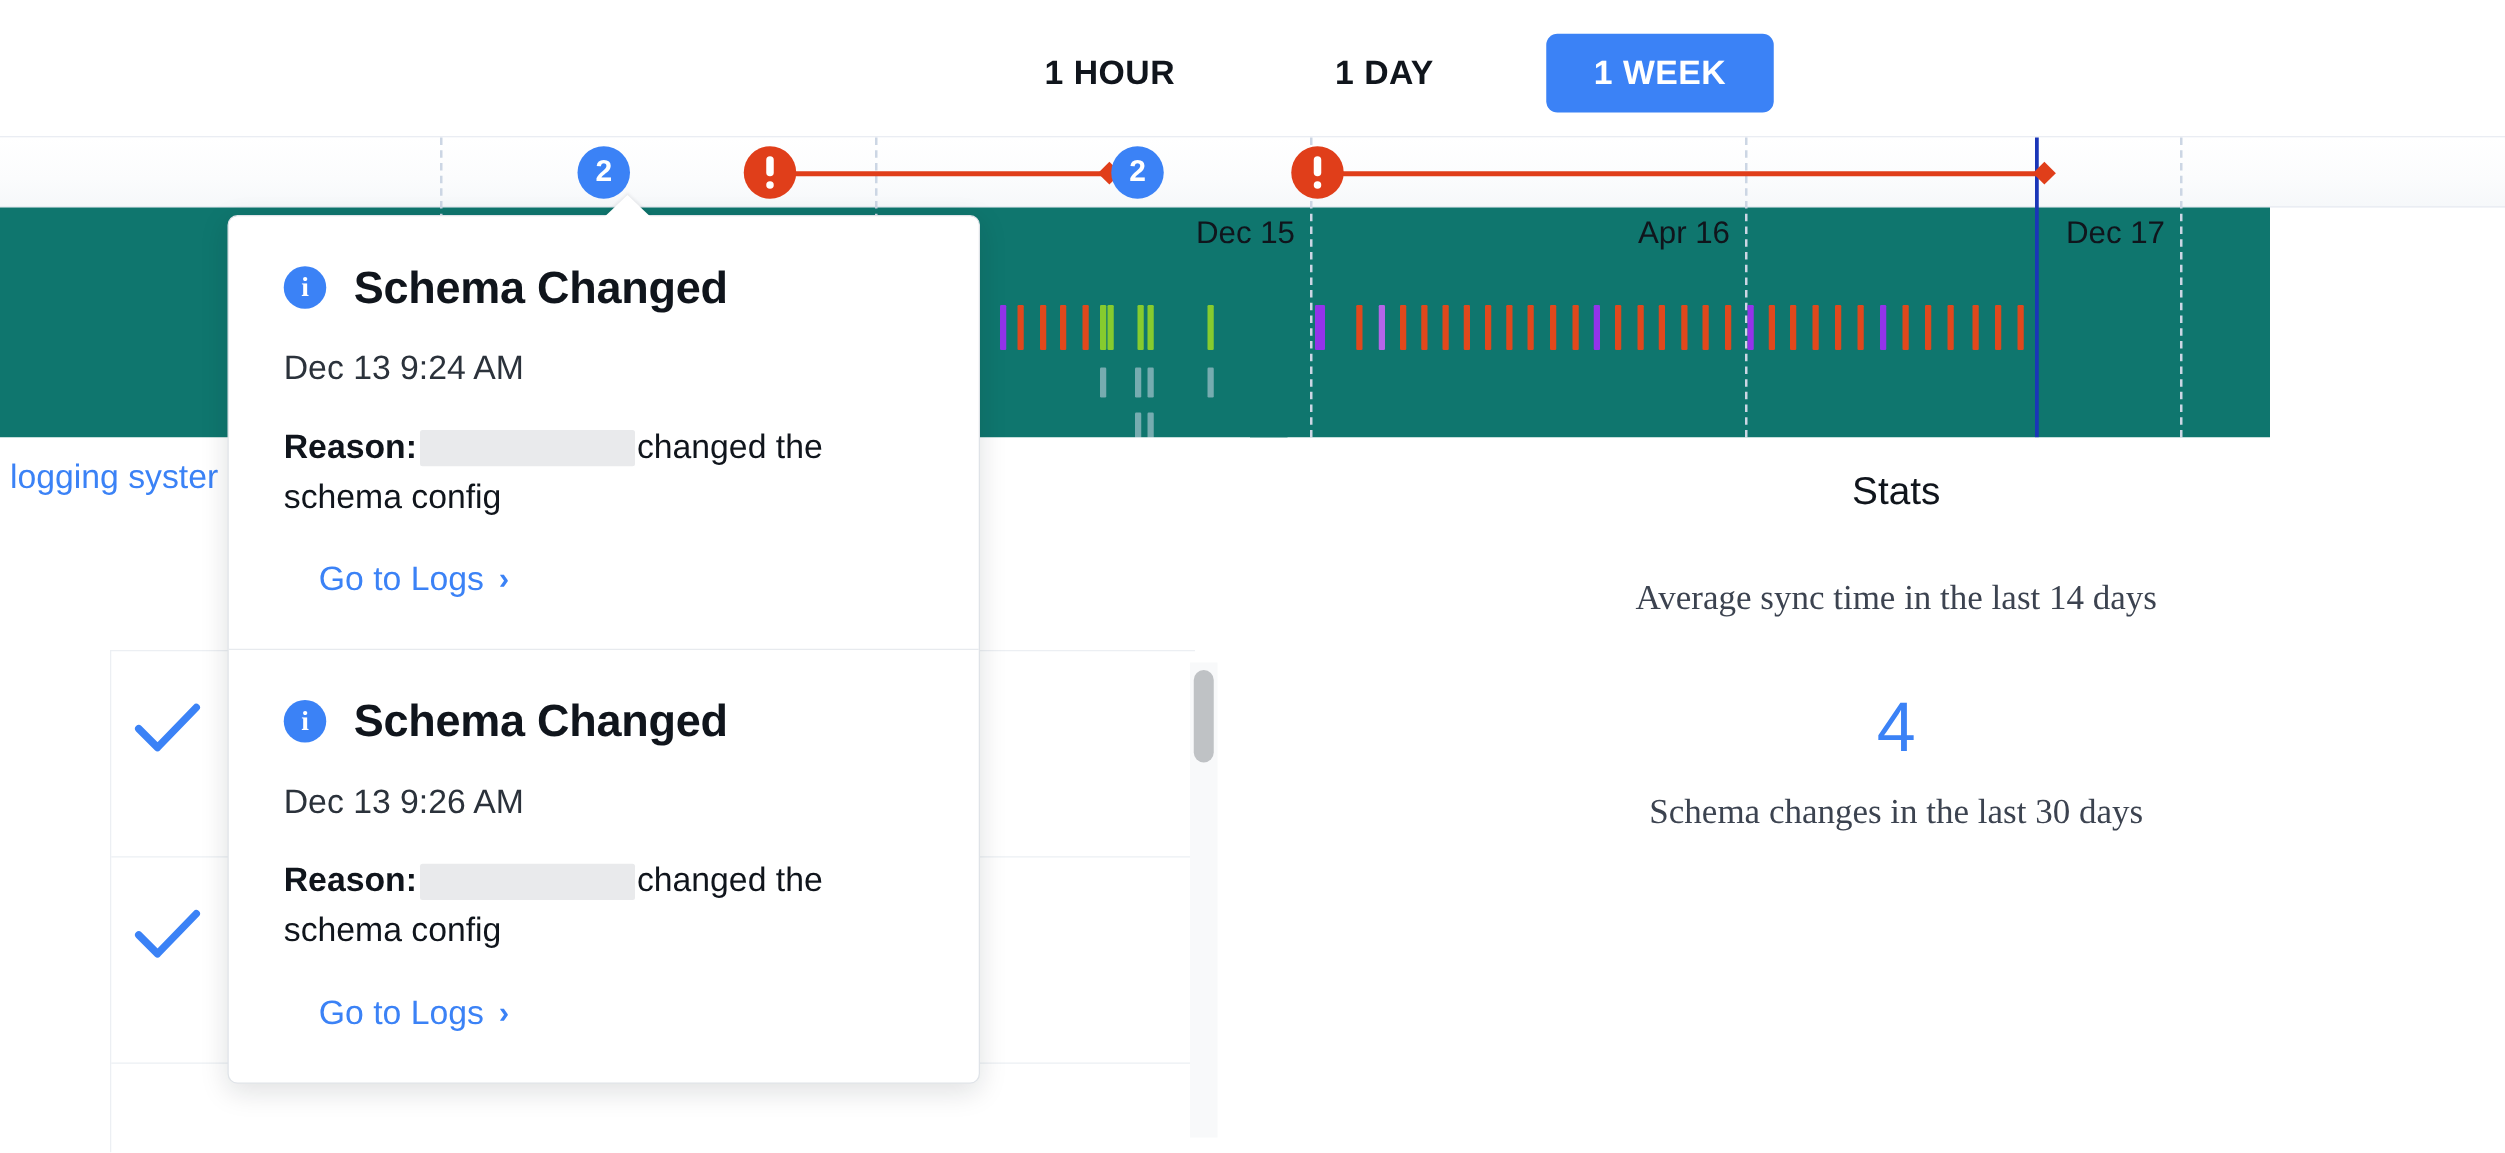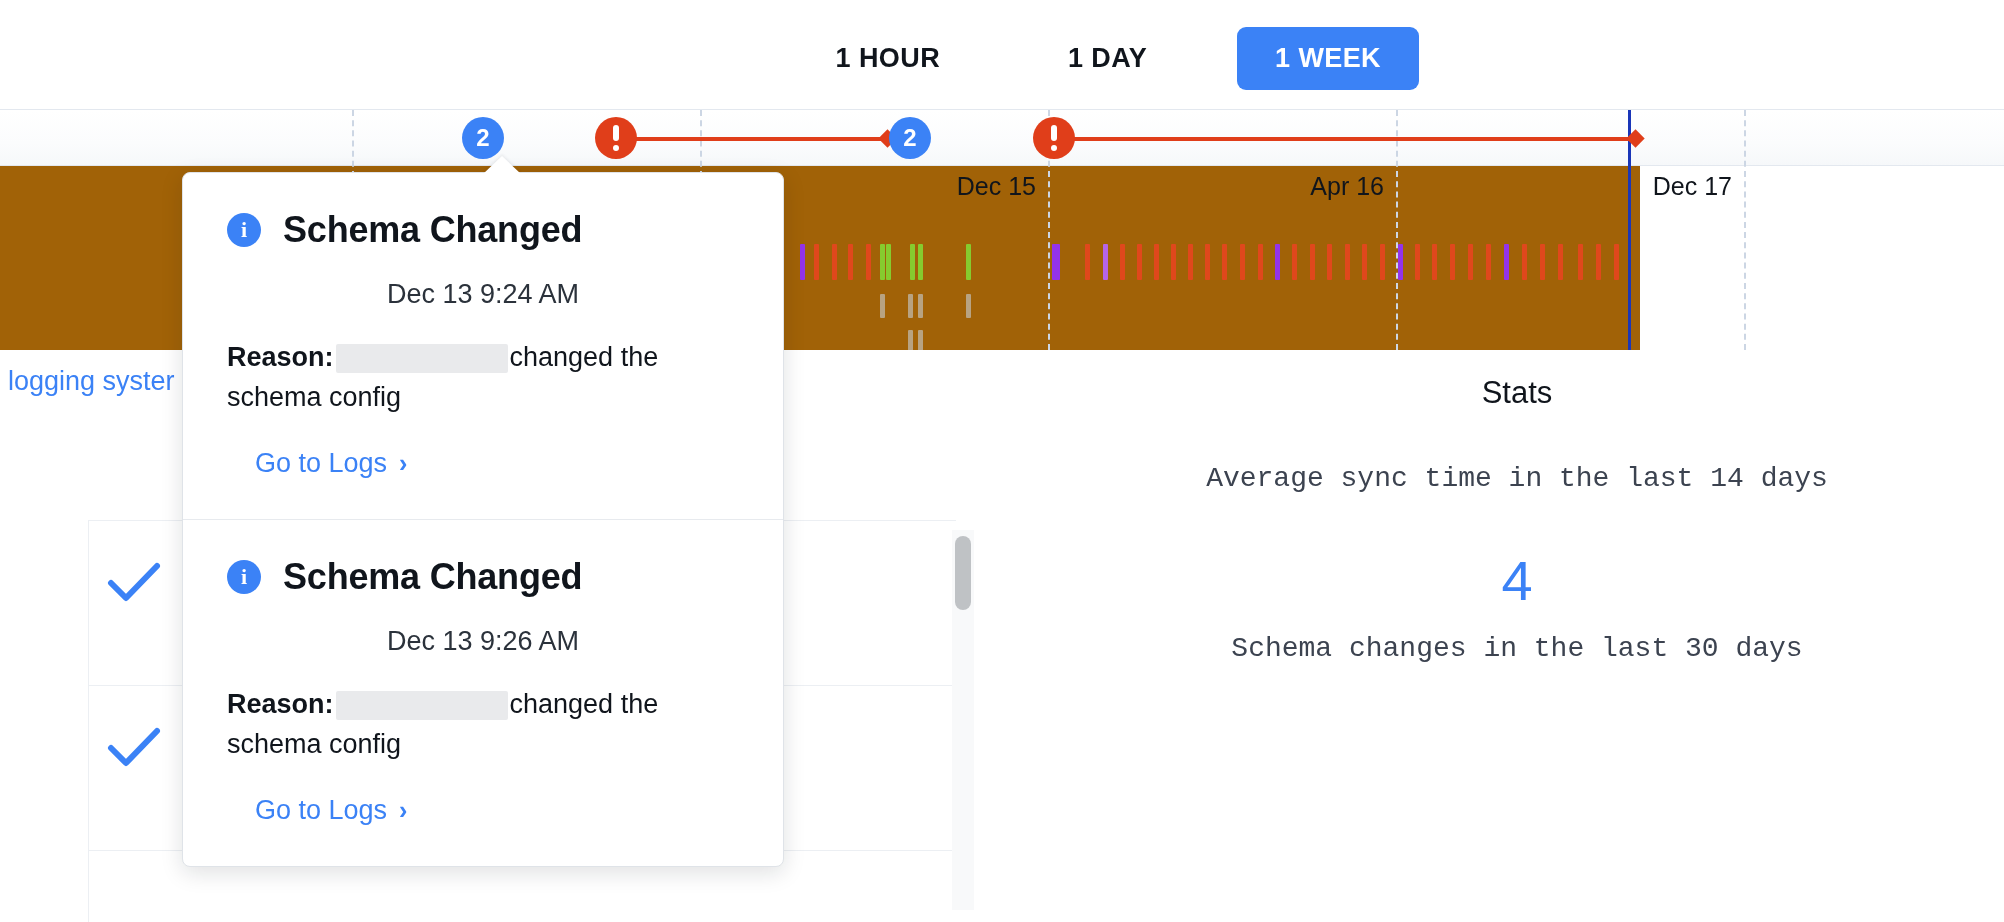--- a/index.html
+++ b/index.html
@@ -70,23 +70,23 @@
     position: absolute;
     left: 0; top: 0;
     width: 2004px;
     height: 56px;
     background: linear-gradient(180deg,#ffffff 0%, #fbfcfd 60%, #f6f8fa 100%);
     border-bottom: 1px solid #e3e8ef;
   }
   .track-area {
     position: absolute;
     left: 0; top: 56px;
-    width: 1640px;
+    width: 1816px;
     height: 184px;
-    background: #a16207;
+    background: #0f766e;
   }
   .vgrid {
     position: absolute;
     top: -56px;
     width: 0;
     border-left: 2px dashed #ccd6e4;
     height: 240px;
   }
   .day-label {
     position: absolute;
@@ -275,21 +275,21 @@
     font-size: 62px;
     color: #3b82f6;
     line-height: 1.05;
     font-family: "Liberation Sans", sans-serif;
   }
   .stat-value.small { font-size: 56px; }
   .stat-label {
     margin-top: 22px;
     font-size: 28px;
     color: #3c4350;
-    font-family: Liberation Mono, monospace;
+    font-family: Liberation Serif, serif;
   }
 
   
   .popup {
     position: absolute;
     left: 182px; top: 172px;
     width: 602px;
     background: #ffffff;
     border: 1px solid #dfe3e8;
     border-radius: 8px;
@@ -332,21 +332,20 @@
     font-weight: 700;
     color: #10151c;
     letter-spacing: -.2px;
     font-family: "Liberation Sans", sans-serif;
   }
   .pc-time {
     font-size: 27px;
     color: #2b323b;
     margin-bottom: 28px;
     font-family: "Liberation Sans", sans-serif;
-    text-align: center;
   }
   .pc-reason {
     font-size: 27px;
     color: #10151c;
     line-height: 1.48;
     margin-bottom: 30px;
     font-family: "Liberation Sans", sans-serif;
   }
   .pc-reason b { font-weight: 700; }
   .pc-redact {

